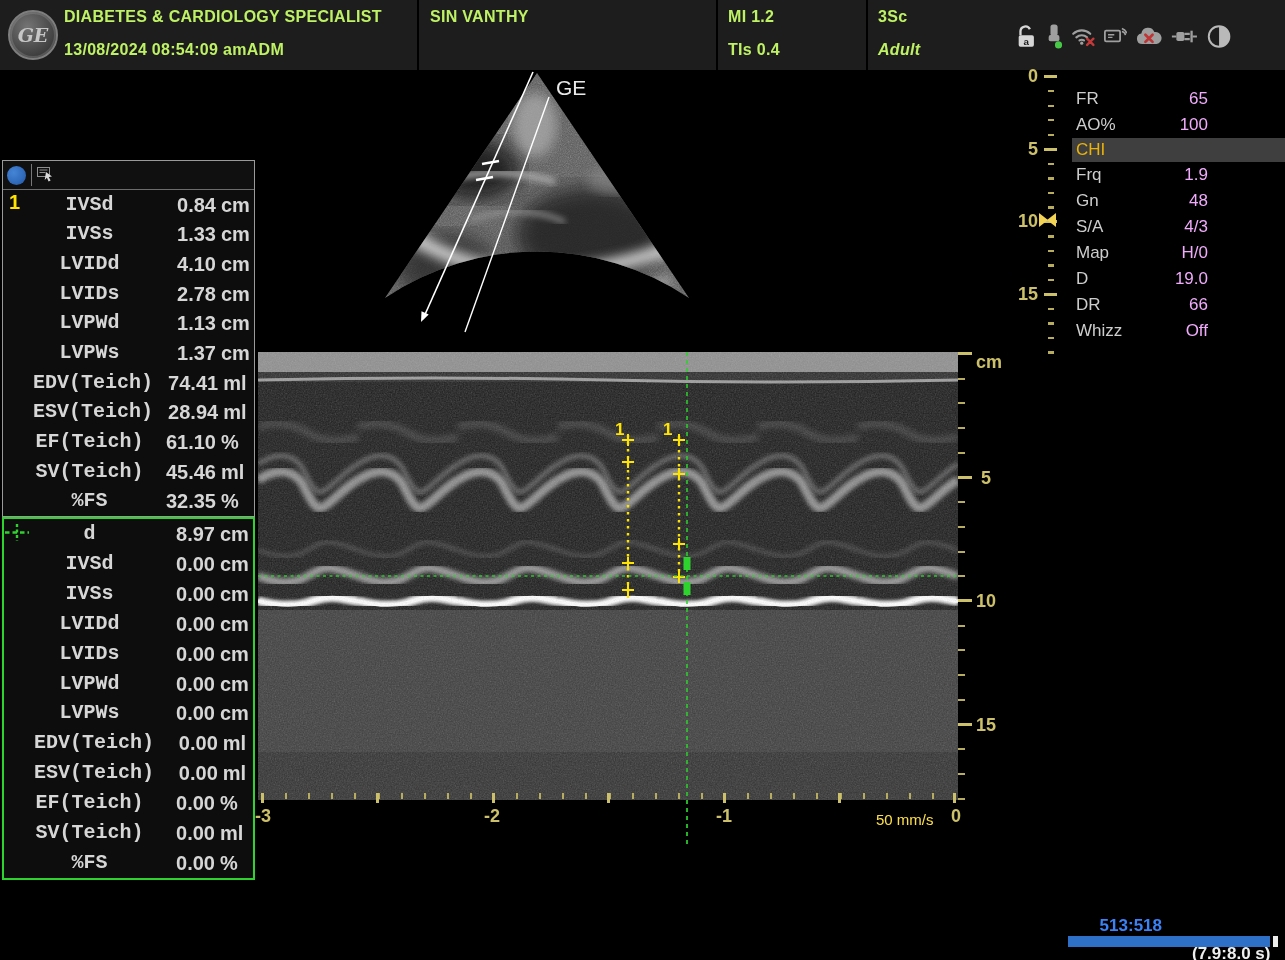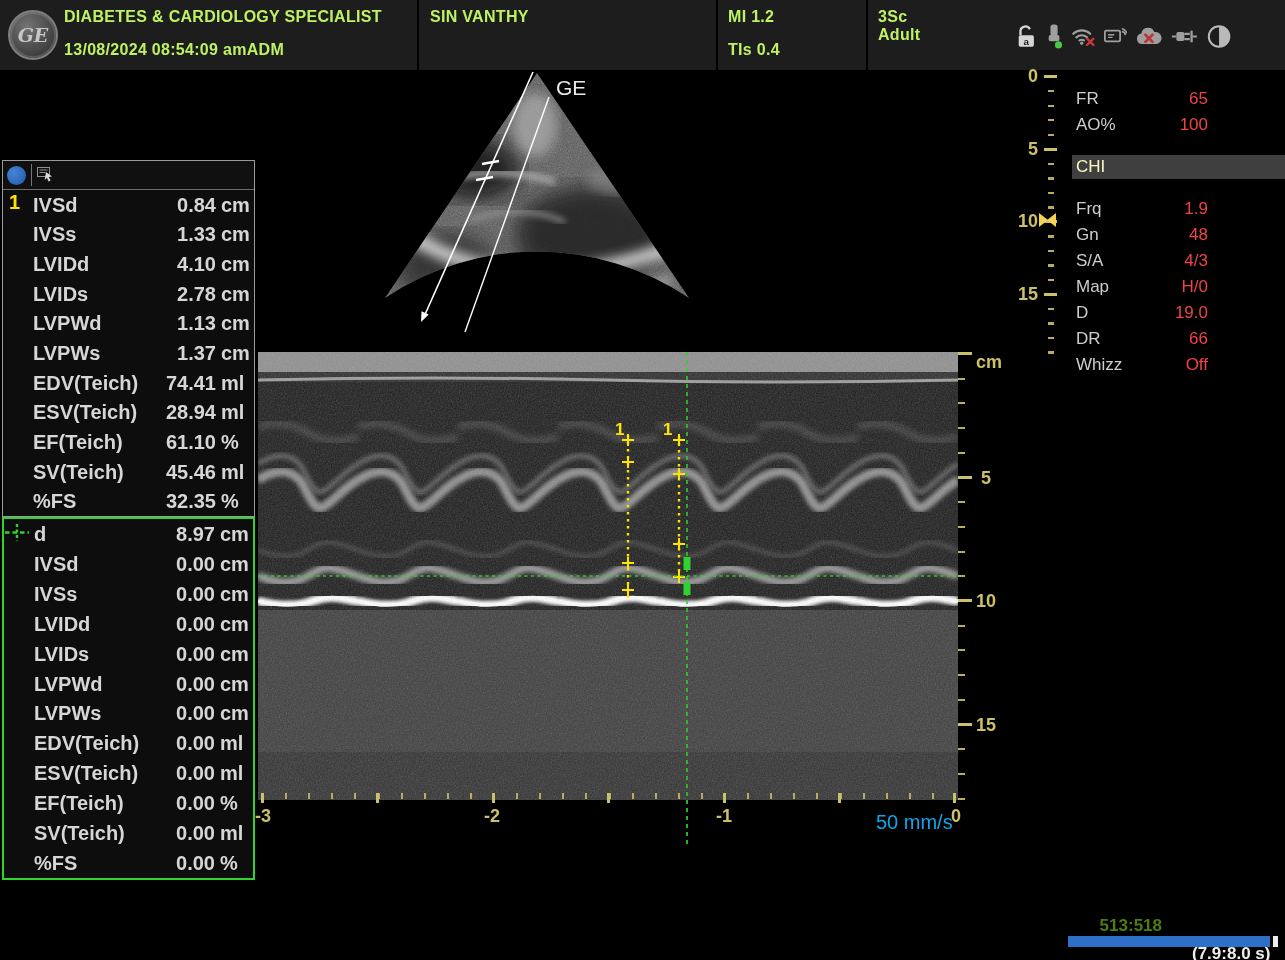--- a/index.html
+++ b/index.html
@@ -18,21 +18,21 @@
 
   
   #grpA{position:absolute;left:2px;top:160px;width:253px;height:357px;border:1px solid #9a9a9a;background:#0d0d0d;box-sizing:border-box;}
   #grpA-top{height:28px;border-bottom:1px solid #6c6c6c;display:flex;align-items:center;padding-left:4px;gap:5px;background:#101010;}
   #blue-dot{width:19px;height:19px;border-radius:50%;background:radial-gradient(circle at 35% 35%,#4585d6,#2257a8);}
   .vbar{width:1px;height:22px;background:#787878;}
   #rowsA{display:flex;flex-direction:column;height:326px;}
   #grpB{position:absolute;left:2px;top:517px;width:253px;height:363px;border:2px solid #2ed32e;background:#0d0d0d;box-sizing:border-box;}
   #rowsB{display:flex;flex-direction:column;height:359px;}
   .mrow{display:flex;align-items:center;flex:1;font-weight:bold;font-size:20px;color:#d6d6d6;padding:0 2px 0 30px;line-height:1;}
-  .mlbl{flex:1;text-align:left;white-space:nowrap;}
+  .mlbl{flex:1;text-align:center;white-space:nowrap;font-family:Liberation Mono, monospace;}
   .mval{width:70px;text-align:right;}
   .munit{width:31px;margin-left:5px;text-align:left;}
   #mkA{position:absolute;left:9px;top:191px;color:#ffe400;font-weight:bold;font-size:20px;}
   #mkB{position:absolute;left:5px;top:524px;}
 
   
   #sector-wrap{position:absolute;left:375px;top:70px;width:325px;height:282px;}
   #ge-label{position:absolute;left:556px;top:76px;font-size:21px;color:#e9e9e9;}
   #mmode-wrap{position:absolute;left:258px;top:352px;width:700px;height:448px;}
   .callab{position:absolute;color:#ffe400;font-weight:bold;font-size:17px;}
@@ -42,37 +42,37 @@
   
   .yel{color:#cdc06a;font-weight:bold;font-size:18px;}
   #cm-minor{position:absolute;left:958px;top:353px;width:7px;height:448px;
             background:repeating-linear-gradient(180deg,#b8ac5e 0,#b8ac5e 2px,transparent 2px,transparent 24.7px);}
   .cm-maj{position:absolute;left:958px;width:14px;height:3px;background:#cdc06a;}
   .cmlab{position:absolute;white-space:nowrap;}
   #t-minor{position:absolute;left:262px;top:793px;width:694px;height:6px;
            background:repeating-linear-gradient(90deg,#b8ac5e 0,#b8ac5e 2px,transparent 2px,transparent 23.1px);}
   .t-maj{position:absolute;top:793px;width:3px;height:10px;background:#cdc06a;}
   .tlab{position:absolute;top:806px;width:30px;text-align:center;}
-  #sweep{position:absolute;left:876px;top:811px;font-size:20px;color:#0ea5e9;}
+  #sweep{position:absolute;left:876px;top:811px;font-size:15px;color:#fde047;}
   #d-minor{position:absolute;left:1048px;top:76px;width:6px;height:280px;
            background:repeating-linear-gradient(180deg,#b8ac5e 0,#b8ac5e 2px,transparent 2px,transparent 14.5px);}
   .d-maj{position:absolute;left:1044px;width:13px;height:3px;background:#cdc06a;}
   .dlab{position:absolute;left:1004px;width:34px;text-align:right;}
   #focus-marker{position:absolute;left:1038px;top:212px;}
 
   
   #params{position:absolute;left:1072px;top:86px;width:213px;}
   .prow{height:26px;display:flex;align-items:center;font-size:17px;color:#cdcdcd;padding-left:4px;box-sizing:border-box;}
   .plbl{width:80px;}
-  .pval{width:52px;text-align:right;color:#ef4444;}
-  .chi{background:#3f3f3f;color:#fef9c3;height:24px;margin:17px 0;}
+  .pval{width:52px;text-align:right;color:#f0abfc;}
+  .chi{background:#3f3f3f;color:#eab308;height:24px;margin:0 0;}
 
   
   #msg{position:absolute;left:232px;top:907px;font-size:19px;color:#f0f0f0;}
-  #frames{position:absolute;left:1090px;top:916px;width:72px;text-align:right;font-weight:bold;font-size:17px;color:#4d7c0f;}
+  #frames{position:absolute;left:1090px;top:916px;width:72px;text-align:right;font-weight:bold;font-size:17px;color:#3b82f6;}
   #looptime{position:absolute;left:1192px;top:916px;font-weight:bold;font-size:17px;color:#efefef;margin-top:28px;}
   #progress{position:absolute;left:1068px;top:936px;width:202px;height:11px;background:#2e6fc8;}
   #progress-cap{position:absolute;left:1273px;top:936px;width:5px;height:11px;background:#ececec;}
 </style>
 </head>
 <body>
 
 <div id="canvas">
 
   <div id="header">
@@ -87,21 +87,21 @@
     <div class="htext" style="left:430px;top:8px;">SIN VANTHY</div>
     <div class="hdiv" style="left:716px;"></div>
     <div class="htext" style="left:728px;top:8px;">
       <span>MI</span>&nbsp;<span>1.2</span>
     </div>
     <div class="htext" style="left:728px;top:41px;">
       <span>TIs</span>&nbsp;<span>0.4</span>
     </div>
     <div class="hdiv" style="left:866px;"></div>
     <div class="htext" style="left:878px;top:8px;">3Sc</div>
-    <div class="htext" style="left:878px;top:26px;">Adult</div>
+    <div class="htext" style="left:878px;top:41px;font-style:italic;">Adult</div>
 
     <div id="hicons">
       <svg width="23" height="29" viewBox="0 0 23 29">
         <path d="M5,13 V8.5 A5.5,5.5 0 0 1 15.5,6.5" fill="none" stroke="#d6d6d6" stroke-width="2.6"></path>
         <rect x="3" y="13" width="17" height="13" rx="2" fill="#d6d6d6"></rect>
         <text x="11.5" y="23.5" font-size="11" font-weight="bold" fill="#1a1a1a" text-anchor="middle">a</text>
       </svg>
       <svg width="18" height="28" viewBox="0 0 18 28">
         <rect x="5" y="1" width="8" height="13" rx="3" fill="#9f9f9f"></rect>
         <rect x="3" y="13" width="12" height="7" rx="2" fill="#9f9f9f"></rect>

